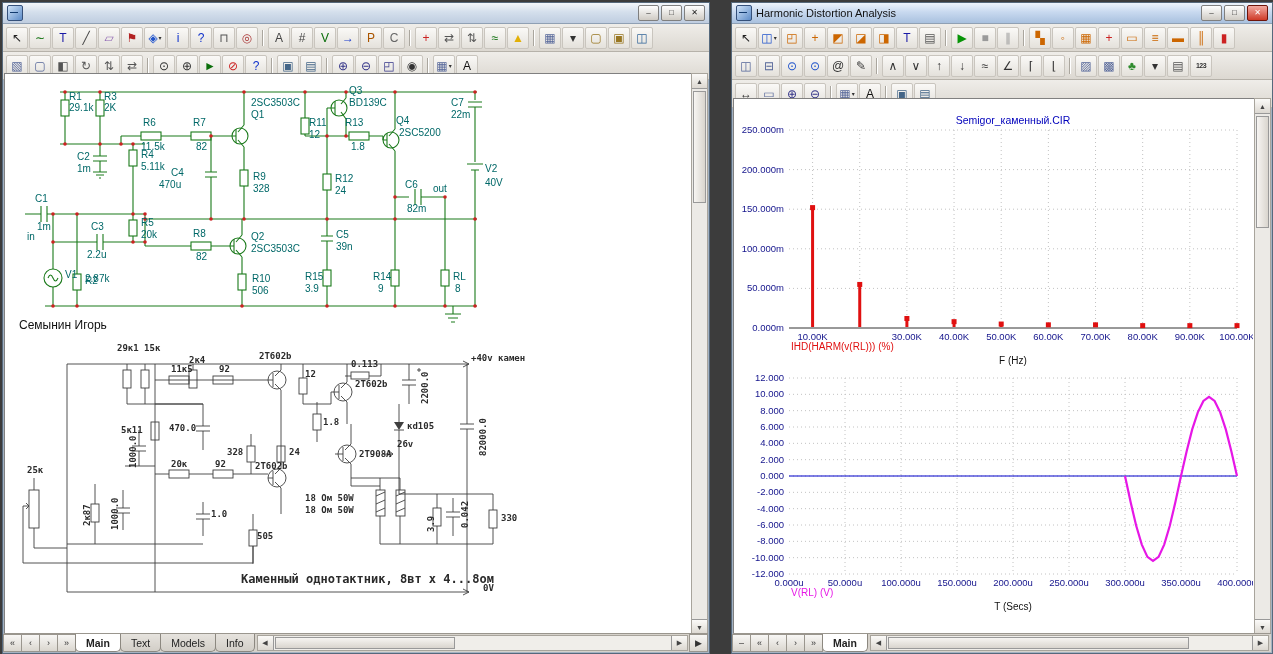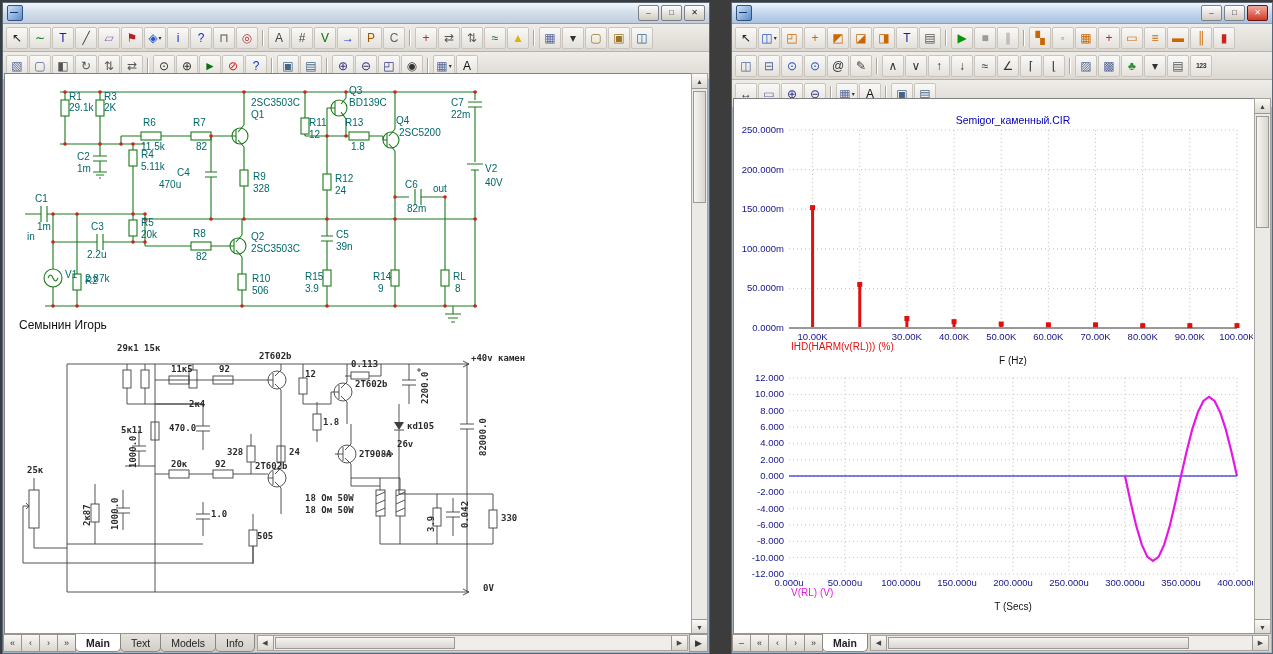--- a/index.html
+++ b/index.html
@@ -276,20 +276,21 @@
           <rect x="208" y="396" width="20" height="8"></rect>
             <rect x="86" y="430" width="8" height="18"></rect>
           <rect x="244" y="456" width="8" height="16"></rect>
             <rect x="371" y="416" width="9" height="26"></rect>
           <rect x="391" y="416" width="9" height="26"></rect>
             <rect x="428" y="434" width="8" height="18"></rect>
           <rect x="484" y="436" width="8" height="18"></rect>
         </g>
       </svg>
       <div class="note">Семынин Игорь</div>
+      <div class="scan-caption">Каменный однотактник, 8вт х 4...8ом</div>
     <div class="g-label" style="left: 64px; top: 18px;">R1</div>
         <div class="g-label" style="left: 64px; top: 29px; text-align: right;">29.1k</div>
         <div class="g-label" style="left: 99px; top: 18px;">R3</div>
         <div class="g-label" style="left: 99px; top: 29px;">2K</div>
         <div class="g-label" style="left: 138px; top: 44px;">R6</div>
         <div class="g-label" style="left: 136px; top: 68px;">11.5k</div>
         <div class="g-label" style="left: 188px; top: 44px;">R7</div>
         <div class="g-label" style="left: 191px; top: 68px;">82</div>
         <div class="g-label" style="left: 246px; top: 24px;">2SC3503C</div>
         <div class="g-label" style="left: 246px; top: 36px;">Q1</div>
@@ -302,21 +303,21 @@
         <div class="g-label" style="left: 391px; top: 42px;">Q4</div>
         <div class="g-label" style="left: 394px; top: 54px;">2SC5200</div>
         <div class="g-label" style="left: 446px; top: 24px;">C7</div>
         <div class="g-label" style="left: 446px; top: 36px;">22m</div>
         <div class="g-label" style="left: 480px; top: 90px;">V2</div>
         <div class="g-label" style="left: 480px; top: 104px;">40V</div>
         <div class="g-label" style="left: 72px; top: 78px;">C2</div>
         <div class="g-label" style="left: 72px; top: 90px;">1m</div>
         <div class="g-label" style="left: 136px; top: 76px;">R4</div>
         <div class="g-label" style="left: 136px; top: 88px;">5.11k</div>
-        <div class="g-label" style="left: 166px; top: 94px; margin-left: 6px;">C4</div>
+        <div class="g-label" style="left: 166px; top: 94px;">C4</div>
         <div class="g-label" style="left: 154px; top: 106px;">470u</div>
         <div class="g-label" style="left: 248px; top: 98px;">R9</div>
         <div class="g-label" style="left: 248px; top: 110px;">328</div>
         <div class="g-label" style="left: 330px; top: 100px;">R12</div>
         <div class="g-label" style="left: 330px; top: 112px;">24</div>
         <div class="g-label" style="left: 30px; top: 120px;">C1</div>
         <div class="g-label" style="left: 32px; top: 148px;">1m</div>
         <div class="g-label" style="left: 86px; top: 148px;">C3</div>
         <div class="g-label" style="left: 82px; top: 176px;">2.2u</div>
         <div class="g-label" style="left: 136px; top: 144px;">R5</div>
@@ -336,21 +337,21 @@
         <div class="g-label" style="left: 300px; top: 210px;">3.9</div>
         <div class="g-label" style="left: 368px; top: 198px;">R14</div>
         <div class="g-label" style="left: 373px; top: 210px;">9</div>
         <div class="g-label" style="left: 448px; top: 198px;">RL</div>
         <div class="g-label" style="left: 450px; top: 210px;">8</div>
         <div class="g-label" style="left: 60px; top: 196px;">V1</div>
         <div class="g-label" style="left: 80px; top: 202px;">R2</div>
         <div class="g-label" style="left: 80px; top: 200px;">2.87k</div>
         <div class="g-label" style="left: 22px; top: 158px;">in</div>
         <div class="b-label" style="left: 112px; top: 270px;">29к1 15к</div>
-        <div class="b-label" style="left: 184px; top: 282px; margin-top: 44px;">2к4</div>
+        <div class="b-label" style="left: 184px; top: 282px;">2к4</div>
         <div class="b-label" style="left: 254px; top: 278px;">2Т602b</div>
         <div class="b-label" style="left: 166px; top: 291px;">11к5</div>
         <div class="b-label" style="left: 214px; top: 291px;">92</div>
         <div class="b-label" style="left: 300px; top: 296px;">12</div>
         <div class="b-label" style="left: 350px; top: 306px;">2Т602b</div>
         <div class="b-label" style="left: 346px; top: 286px;">0.113</div>
         <div class="b-label rot" style="left: 416px; top: 330px;">2200.0</div>
         <div class="b-label" style="left: 116px; top: 352px;">5к11</div>
         <div class="b-label" style="left: 164px; top: 350px;">470.0</div>
         <div class="b-label" style="left: 318px; top: 344px;">1.8</div>
@@ -406,20 +407,21 @@
           </span>
         <span class="harrow">▶</span>
       </div>
       <span class="navbtn">▶</span>
     </div>
   </section>
 
   <section class="win right-win">
     <header class="titlebar">
       <span class="app-ico"></span>
+      <span class="title-text">Harmonic Distortion Analysis</span>
       <span class="capbtns">
         <span class="cap-btn">–</span>
         <span class="cap-btn">□</span>
         <span class="cap-btn close-red">✕</span>
       </span>
     </header>
     <div class="toolbar">
         <span class="tool" style="color: rgb(34, 34, 34);">↖</span>
         <span class="tool" style="color: rgb(34, 85, 204);">◫<span class="dd">▾</span></span>
         <span class="tool" style="color: rgb(204, 102, 0);">◰</span>

